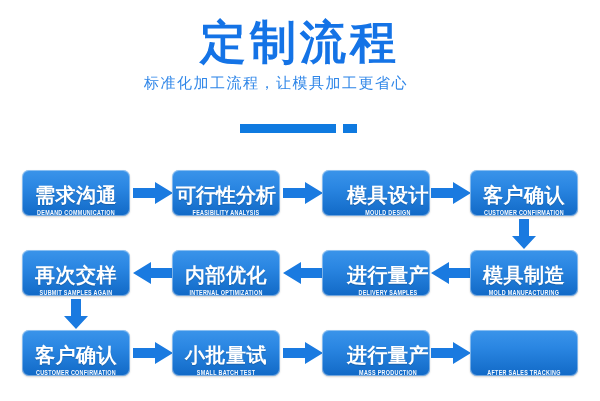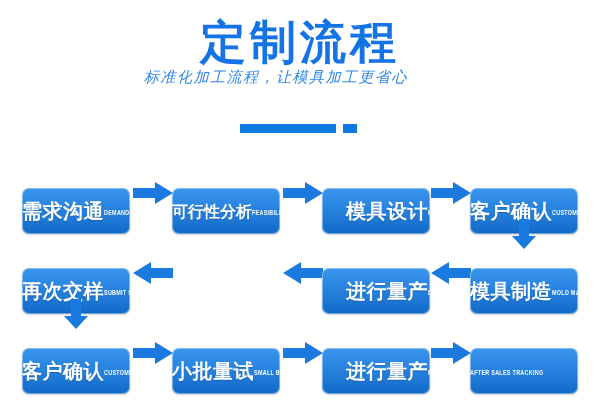--- a/index.html
+++ b/index.html
@@ -38,28 +38,27 @@
     width: 600px;
     font-size: 46px;
     line-height: 56px;
     font-weight: 700;
     color: #1473e6;
     letter-spacing: 4px;
   }
   .subtitle {
     position: absolute;
     left: 0;
-    top: 66px;
+    top: 72px;
     width: 552px;
     font-size: 15px;
     line-height: 22px;
     font-weight: 400;
     color: #2f86e8;
     letter-spacing: 1.5px;
-    font-style: italic;
   }
   .divider {
     position: absolute;
     left: 240px;
     top: 124px;
     width: 96px;
     height: 9px;
     background: #0f7ae0;
   }
   .divider-dot {
@@ -87,36 +86,36 @@
     position: absolute;
     top: 0;
     width: 108px;
     height: 46px;
     border-radius: 7px;
     background: linear-gradient(to bottom, #3a94ea 0%, #2a86e2 38%, #1169c6 100%);
     box-shadow: inset 0 0 0 1px rgba(255,255,255,0.40),
                 0 1px 2px rgba(0,0,0,0.18);
     box-sizing: border-box;
     display: flex;
+    flex-direction: column;
     align-items: center;
-    justify-content: space-between;
+    justify-content: flex-end;
     overflow: hidden;
-    margin-top: 18px;
   }
   .step .cn {
     color: #ffffff;
     font-size: 20px;
     line-height: 23px;
     font-weight: 700;
     letter-spacing: 0.5px;
     white-space: nowrap;
     text-shadow: 0 1px 1px rgba(0,0,0,0.18);
   }
   .step .cn.small {
-    font-size: 16px;
+    font-size: 20px;
     letter-spacing: 0;
   }
   .step .en {
     color: #ffffff;
     font-size: 5.4px;
     line-height: 8px;
     font-weight: 700;
     letter-spacing: 0.3px;
     white-space: nowrap;
     transform: scaleY(1.25);
@@ -218,20 +217,24 @@
       <div class="cn">再次交样</div>
       <div class="en">SUBMIT SAMPLES AGAIN</div>
     </div>
 
     <div class="arrow-h ah-1">
       <svg viewBox="0 0 40 22" xmlns="http://www.w3.org/2000/svg">
         <path d="M40 6 H18 V0 L0 11 L18 22 V16 H40 Z" fill="#1a7ae0"></path>
       </svg>
     </div>
 
+    <div class="step col-2">
+      <div class="cn">内部优化</div>
+      <div class="en">INTERNAL OPTIMIZATION</div>
+    </div>
 
     <div class="arrow-h ah-2">
       <svg viewBox="0 0 40 22" xmlns="http://www.w3.org/2000/svg">
         <path d="M40 6 H18 V0 L0 11 L18 22 V16 H40 Z" fill="#1a7ae0"></path>
       </svg>
     </div>
 
     <div class="step col-3">
       <div class="cn">进行量产</div>
       <div class="en">DELIVERY SAMPLES</div>

